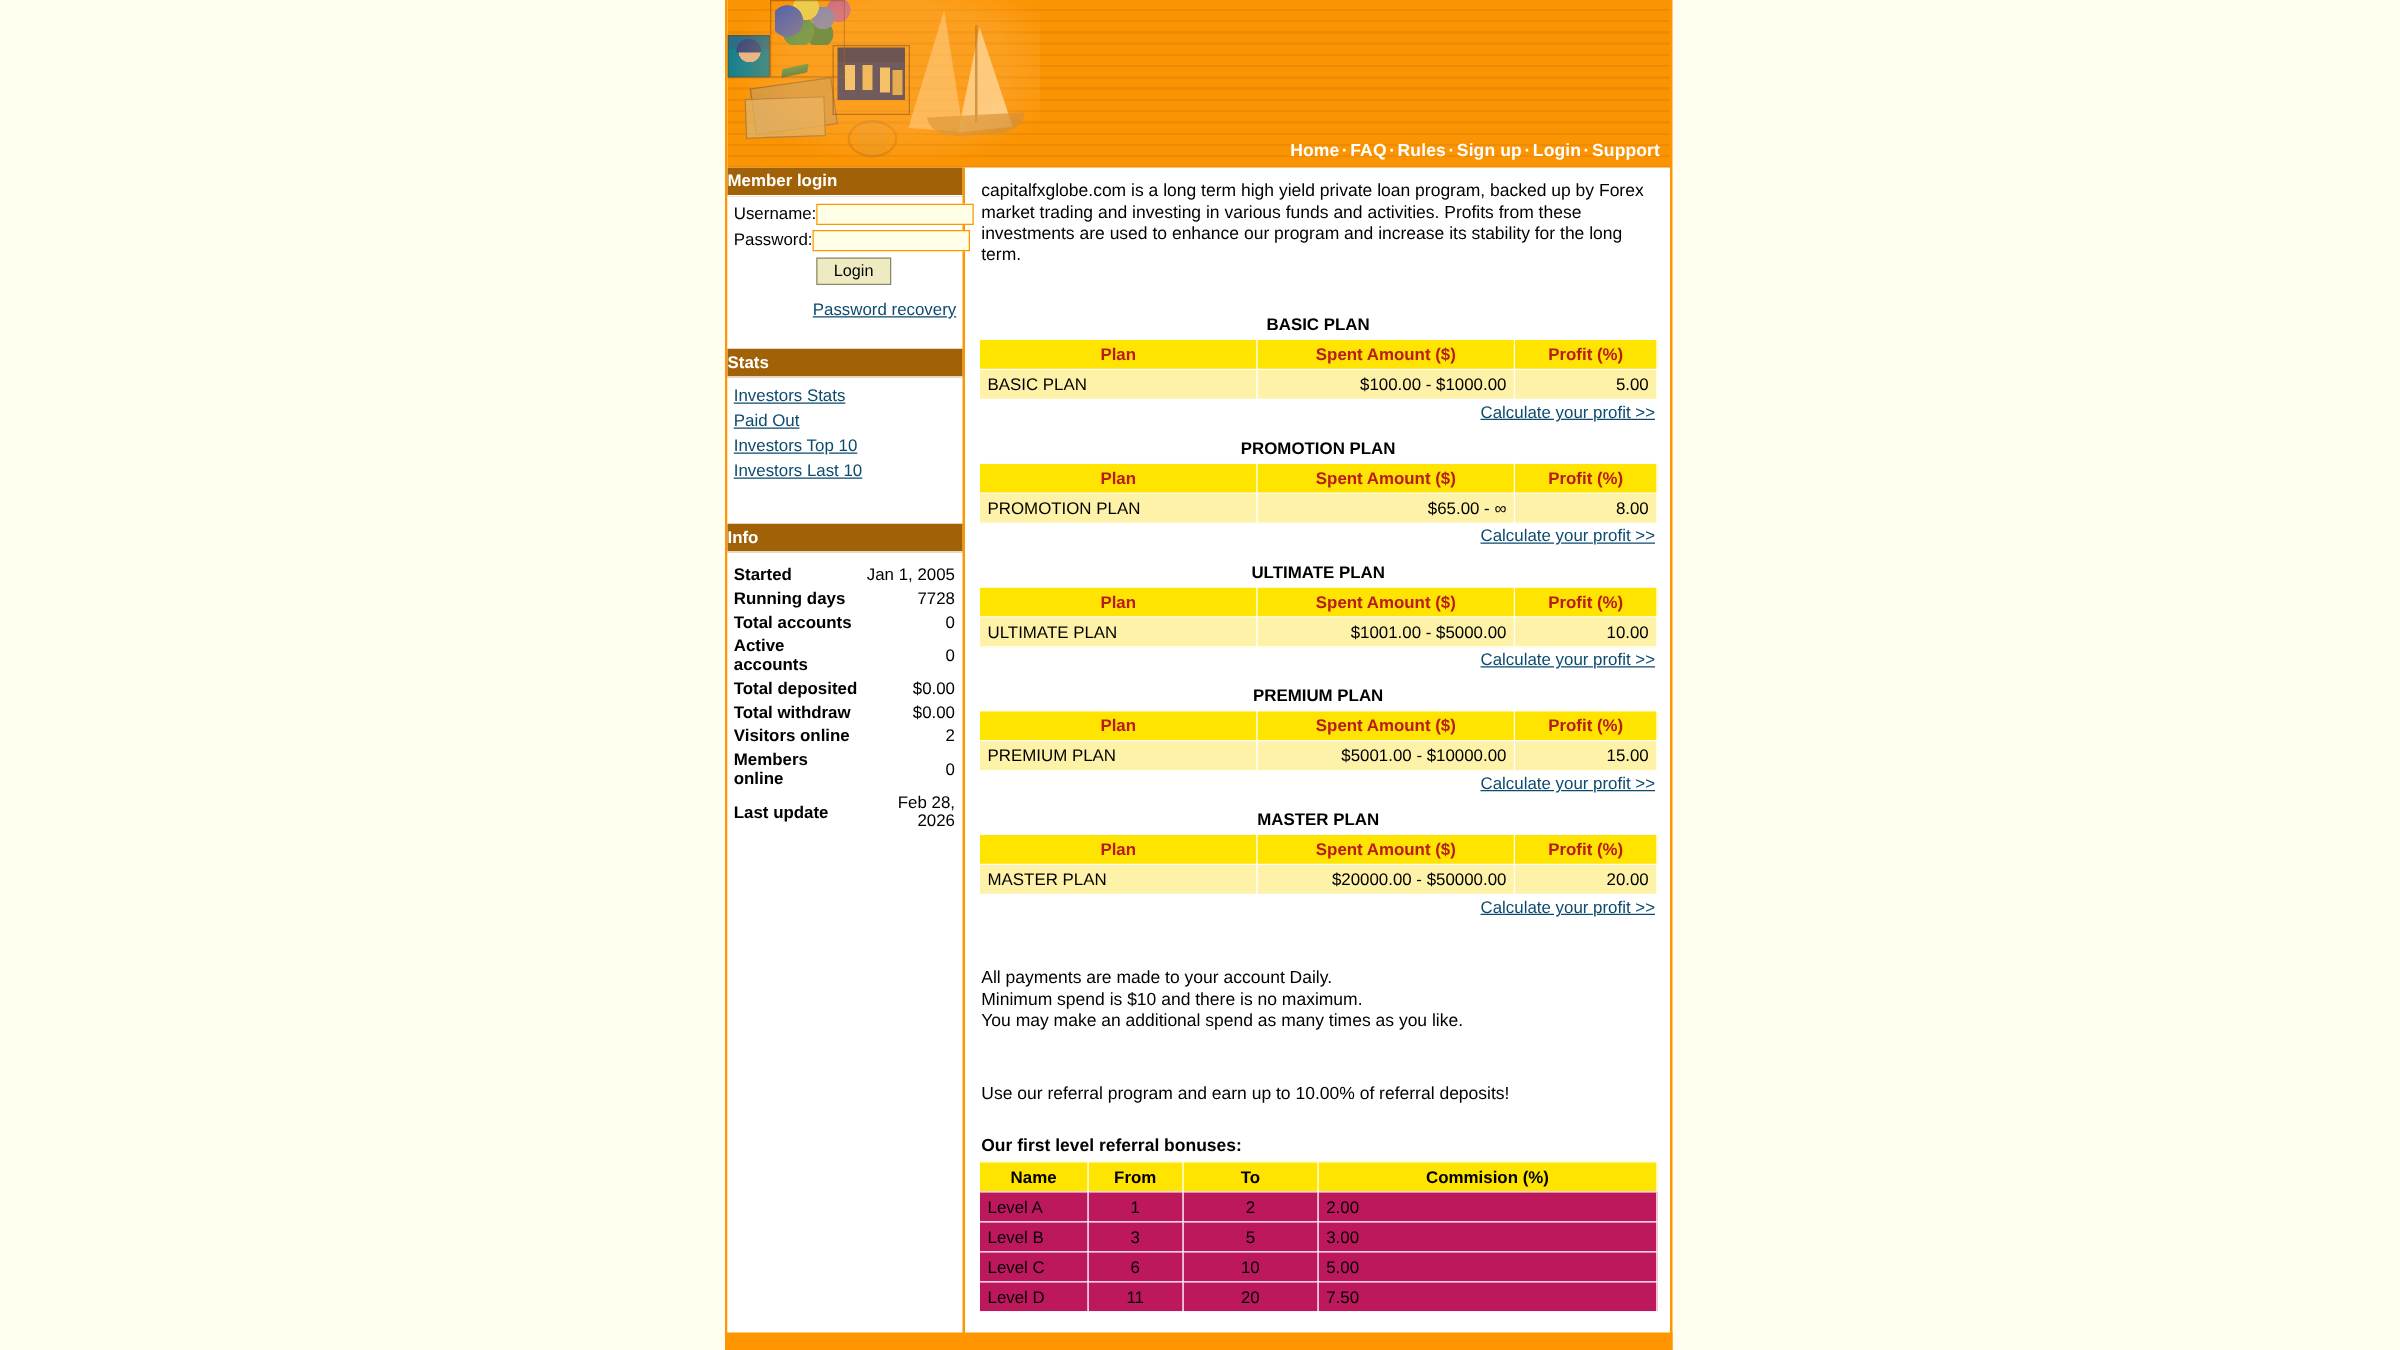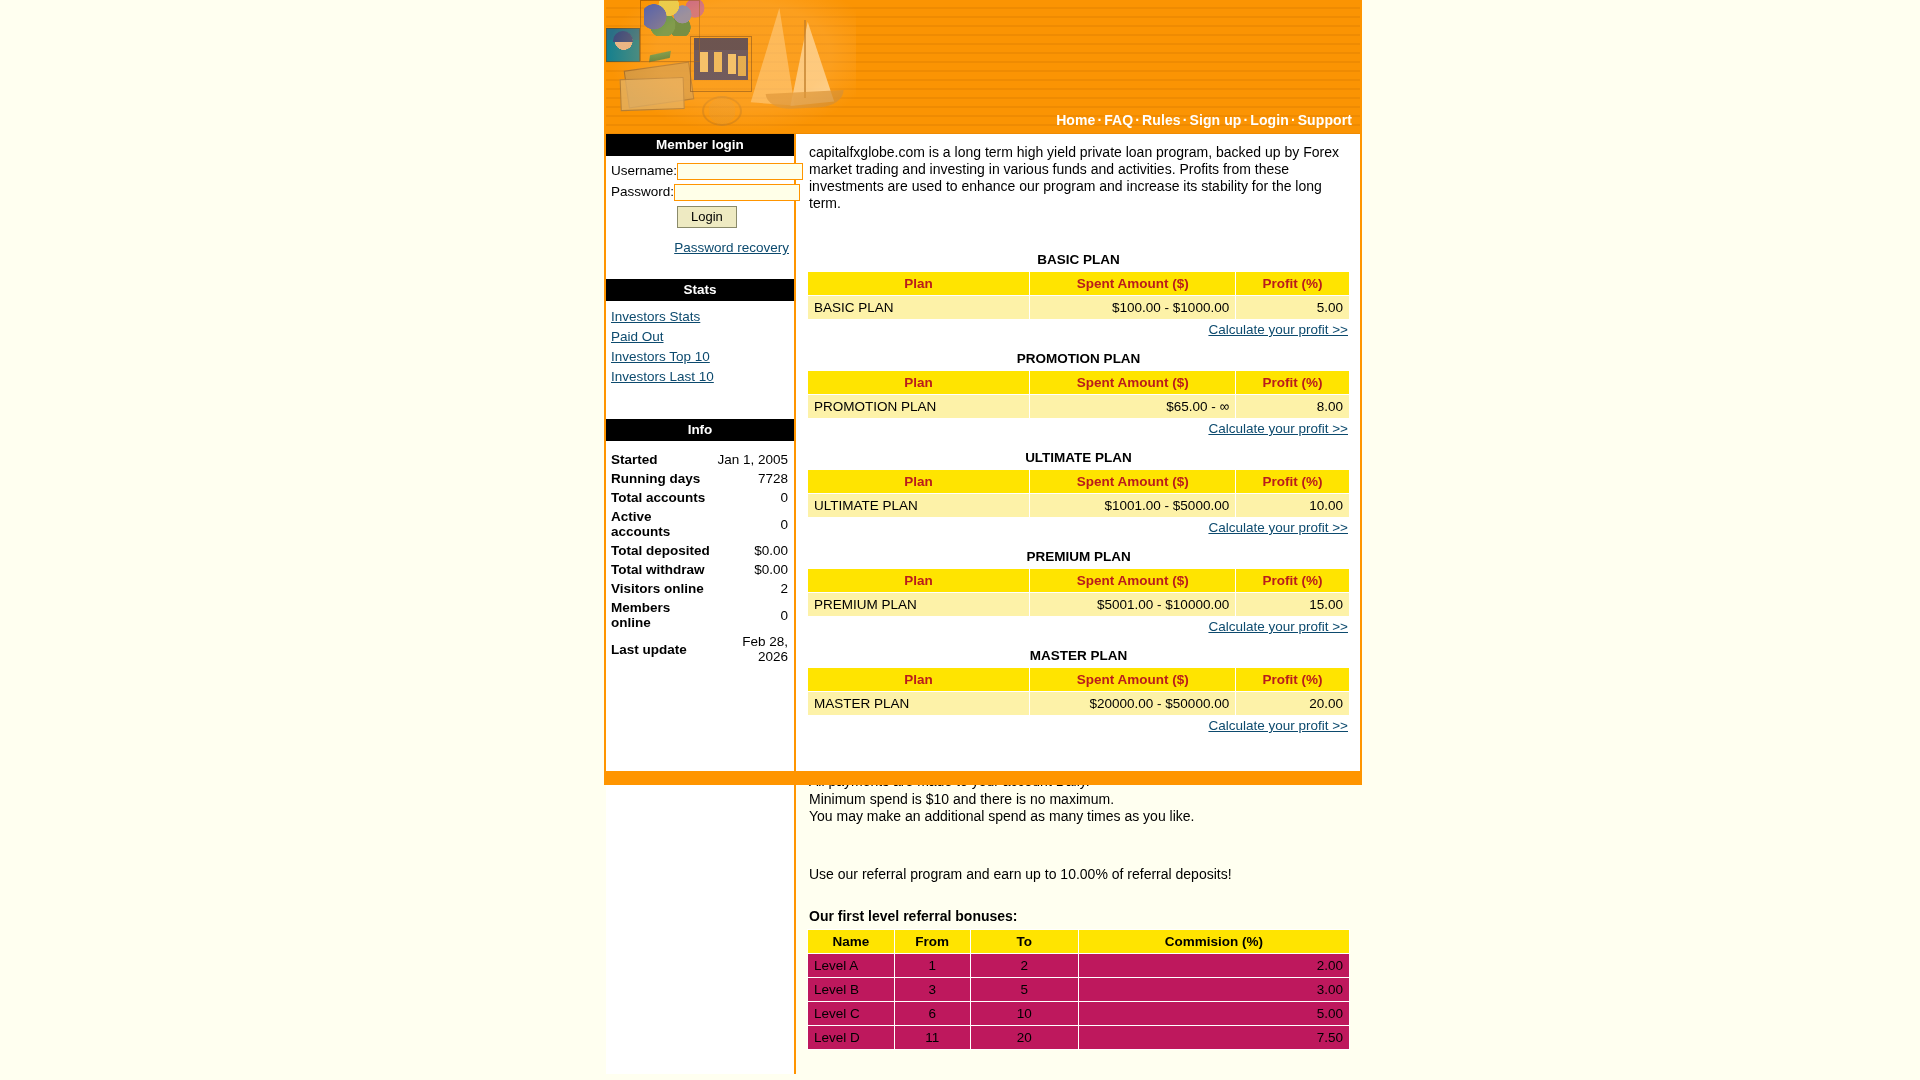--- a/index.html
+++ b/index.html
@@ -5,22 +5,22 @@
   * { box-sizing: border-box; }
   html, body {
     margin: 0; padding: 0;
     width: 1920px; height: 1080px;
     background: #fffff0;
     font-family: "Liberation Sans", sans-serif;
     overflow: hidden;
   }
   .page {
     position: absolute;
-    left: 604px; top: 0;
-    width: 758px; height: 785px;
+    left: 580px; top: 0;
+    width: 758px; height: 1080px;
     background: #ffffff;
     border-left: 2px solid #ff9500;
     border-right: 2px solid #ff9500;
   }
   
   .banner {
     position: relative;
     height: 134px;
     background:
       repeating-linear-gradient(
@@ -145,25 +145,25 @@
   .body-wrap { display: flex; align-items: stretch; height: 940px; }
   .sidebar {
     width: 190px; flex: 0 0 190px;
     border-right: 2px solid #ff9500;
     background: #ffffff;
   }
   .content { flex: 1 1 auto; padding: 6px 10px 0 11px; }
 
   .panel { margin: 0 0 0 0; }
   .panel-head {
-    background: #000000;
+    background: #a16207;
     color: #ffffff;
     font-weight: bold;
     font-size: 13.5px;
-    text-align: center;
+    text-align: left;
     padding: 3px 0 4px;
     border-bottom: 1px solid #ffffff;
   }
   .panel-body { padding: 4px 3px 4px 3px; font-size: 13.5px; color: #000; }
 
   .login-row { display: flex; margin: 2px 0 4px 0; }
   .login-label { width: 68px; text-align: left; font-size: 13.5px; color:#000; padding-left:2px;}
   .login-input {
     width: 126px; height: 17px;
     border: 1px solid #ff9500;
@@ -248,21 +248,21 @@
     background: #ffe400; color: #000; font-size: 13.5px; font-weight: bold;
     padding: 4px 6px; border: 1px solid #ffffff; text-align: center;
   }
   table.ref td {
     background: #be185d; font-size: 13.5px; padding: 4px 6px;
     border: 1px solid #ffffff; color: #000;
   }
   td.r-name { text-align: left;  width: 16%; }
   td.r-from { text-align: center; width: 14%; }
   td.r-to   { text-align: center; width: 20%; }
-  td.r-com  { text-align: right;  width: 50%; }
+  td.r-com  { text-align: left;  width: 50%; }
 
   .footer-bar {
     position: absolute; left: -2px; right: -2px; bottom: 0;
     height: 14px; background: #ff9500;
   }
 </style>
 </head>
 <body>
 
 <div class="page">

